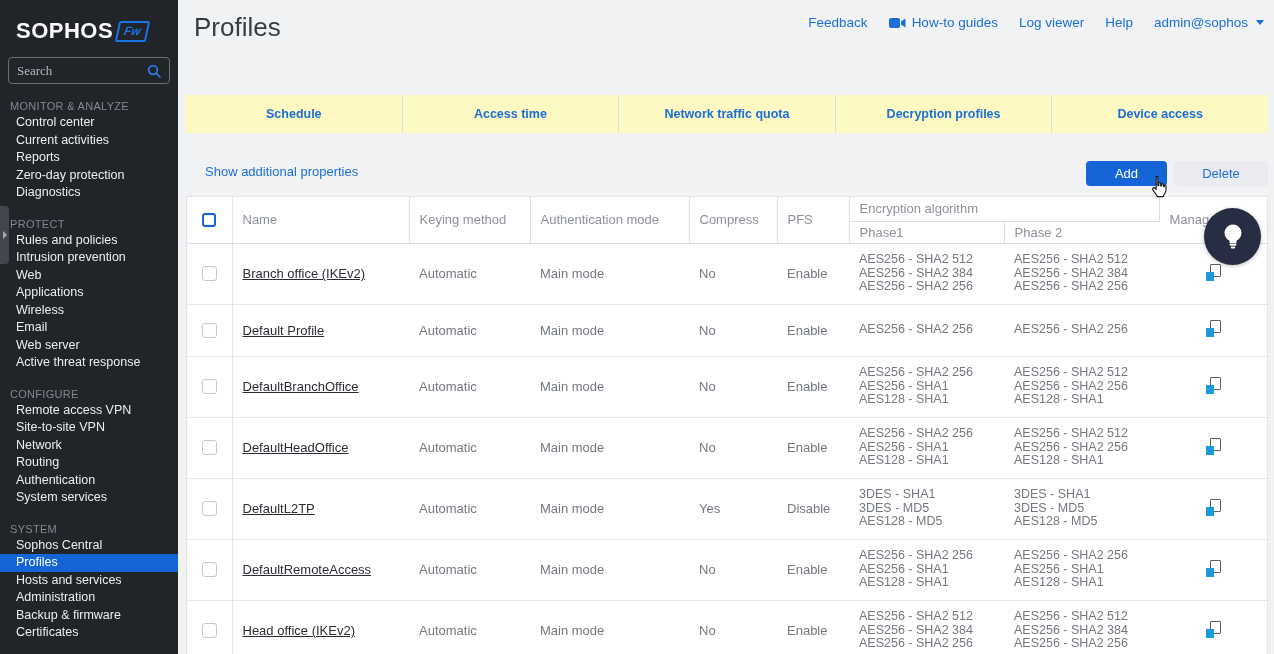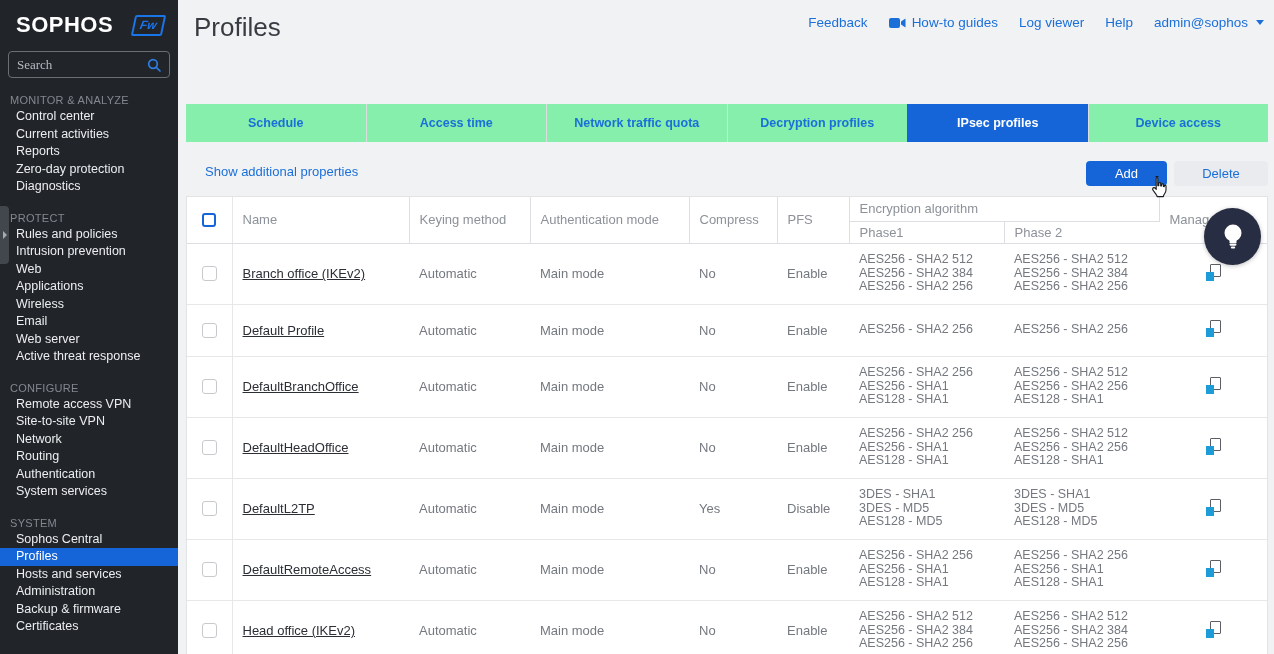--- a/index.html
+++ b/index.html
@@ -1,41 +1,41 @@
 <!DOCTYPE html>
 <html><head>
 <meta charset="utf-8">
 <style>
   * { margin:0; padding:0; box-sizing:border-box; }
   html,body { width:1274px; height:654px; overflow:hidden; }
   body { position:relative; background:#f1f2f4; font-family:"Liberation Sans",sans-serif; }
 
   
   .sidebar { position:absolute; left:0; top:0; width:178px; height:654px; background:#212429; z-index:2; }
-  .brand { display:flex; align-items:center; gap:20px; padding:12px 0 0 16px;text-align:center; }
+  .brand { display:flex; align-items:center; gap:4px; padding:18px 0 0 16px;text-align:center; }
   .brand-name { color:#ffffff; font-size:22px; font-weight:700; letter-spacing:0.5px; }
   .brand-badge { color:#1a75e8; border:2px solid #1a75e8; font-style:italic; font-weight:700; font-size:12px; padding:1px 5px 2px; transform:skewX(-12deg); border-radius:2px; }
   .search-box { margin:13px 8px 0; height:27px; border:1px solid #6a6e75; border-radius:4px; display:flex; align-items:center; padding:0 8px; }
   .search-box input { flex:1; min-width:0; background:transparent; border:none; outline:none; color:#d6d8db; font-size:13px; font-family:Liberation Serif, serif; }
   .search-box input::placeholder { color:#b6bac0; }
   .section-label { color:#84888f; font-size:11px; padding:3px 10px 2px; margin-top:13px; letter-spacing:0.3px; }
   .nav-item { color:#eceef0; font-size:12.5px; padding:2px 10px 2px 16px; line-height:13.5px; cursor:pointer; white-space:nowrap; }
   .nav-item.active { background:#1565d8; color:#ffffff; }
   .collapse-handle { position:absolute; left:0; top:206px; width:9px; height:58px; background:#42464d; border-radius:0 4px 4px 0; display:flex; align-items:center; justify-content:center; z-index:3; cursor:pointer; }
   .collapse-handle .tri { width:0; height:0; border-left:4px solid #a6abb2; border-top:4px solid transparent; border-bottom:4px solid transparent; }
 
   
   .main { position:absolute; left:178px; top:0; width:1096px; height:654px; }
   .page-title { position:absolute; left:16px; top:12px; font-size:26px; font-weight:500; color:#383c42; }
   .top-links { position:absolute; right:10px; top:15px; display:flex; align-items:flex-start; gap:21px; font-size:13.5px; }
   .top-link { color:#1a6fd9; text-decoration:none; display:flex; align-items:center; gap:6px; cursor:pointer; }
   .caret-down { width:0; height:0; border-top:5px solid #1a6fd9; border-left:4.5px solid transparent; border-right:4.5px solid transparent; margin-left:2px; }
 
   
-  .tabs { position:absolute; left:8px; right:6px; top:104px; height:38px; display:flex; background:#86efac; }
+  .tabs { position:absolute; left:8px; right:6px; top:95px; height:38px; display:flex; background:#fef9c3; }
   .tab { flex:1; display:flex; align-items:center; justify-content:center; font-size:12.5px; font-weight:700; color:#1a6fd9; border-left:1px solid #dcddde; cursor:pointer; }
   .tab:first-child { border-left:none; }
   .tab.active { background:#1565d8; color:#ffffff; border-left-color:#1565d8; }
 
   
   .show-props { position:absolute; left:27px; top:164px; font-size:13px; color:#1a6fd9; cursor:pointer; }
   .btn-row { position:absolute; right:6px; top:161px; display:flex; gap:7px; }
   .btn { height:25px; border:none; border-radius:4px; font-size:13px; font-family:inherit; display:flex; align-items:center; justify-content:center; cursor:pointer; }
   .btn-add { width:81px; background:#1565d8; color:#ffffff; }
   .btn-delete { width:94px; background:#e9ebee; color:#1a6fd9; }
@@ -141,21 +141,20 @@
       <span>admin@sophos</span>
       <span class="caret-down"></span>
     </a>
   </div>
 
   <div class="tabs">
     <div class="tab">Schedule</div>
     <div class="tab">Access time</div>
     <div class="tab">Network traffic quota</div>
     <div class="tab">Decryption profiles</div>
-    <div class="tab active">IPsec profiles</div>
     <div class="tab">Device access</div>
   </div>
 
   <a class="show-props">Show additional properties</a>
 
   <div class="btn-row">
     <button class="btn btn-add">Add</button>
     <button class="btn btn-delete">Delete</button>
   </div>
 

